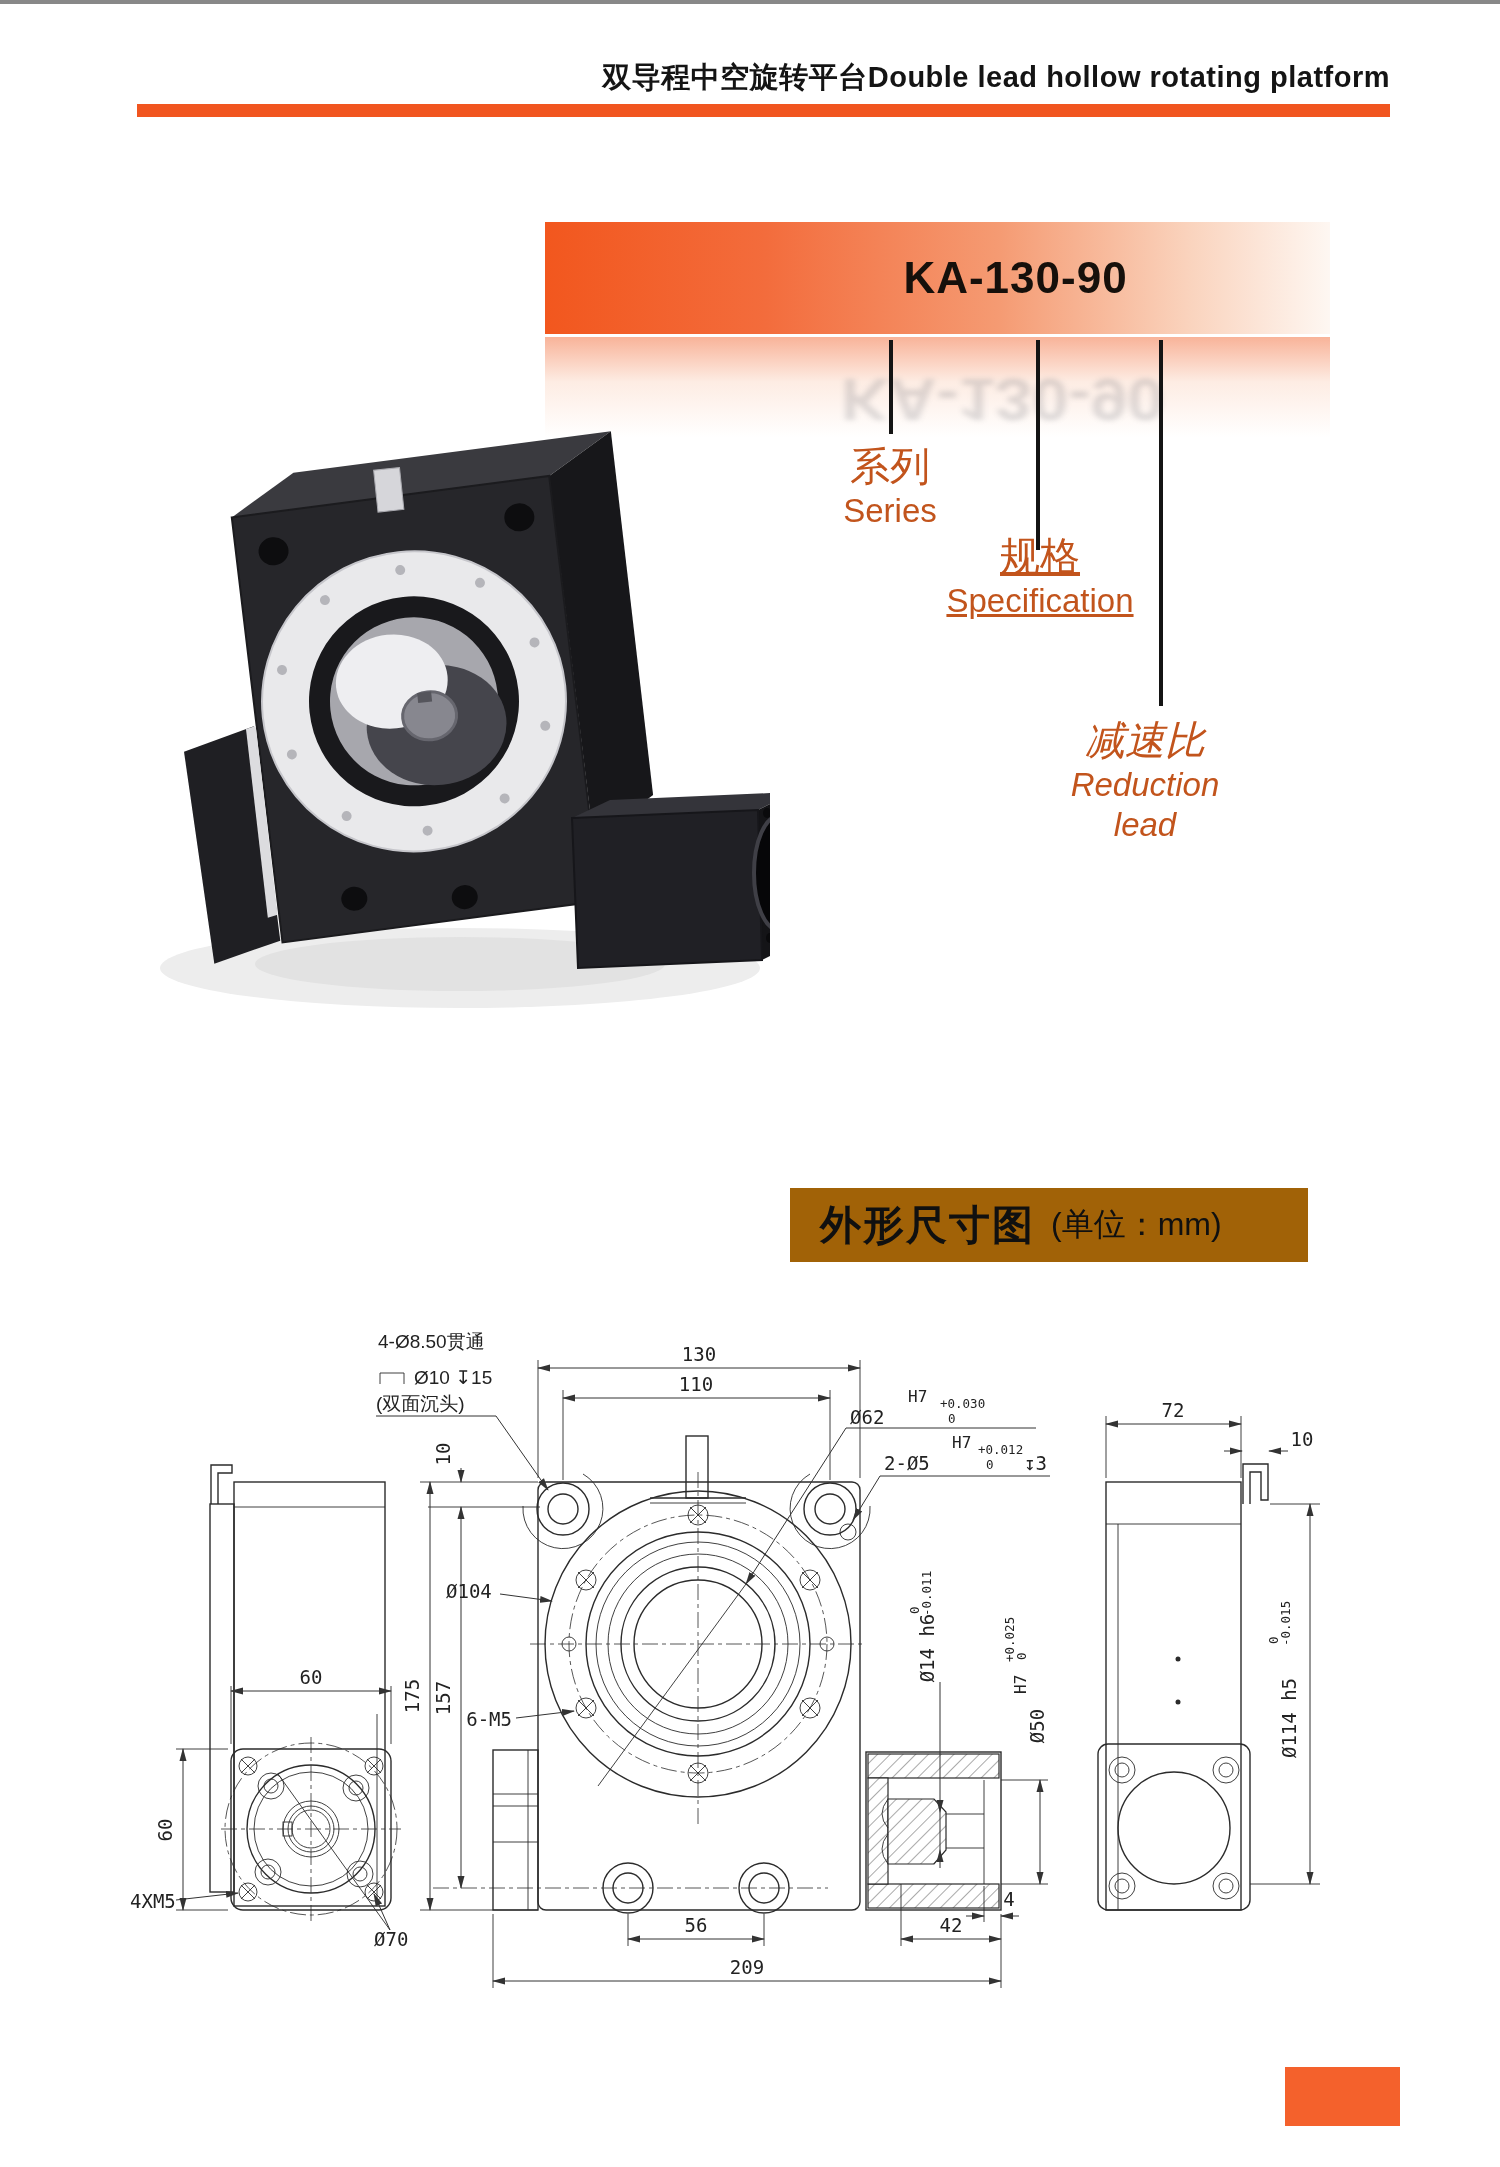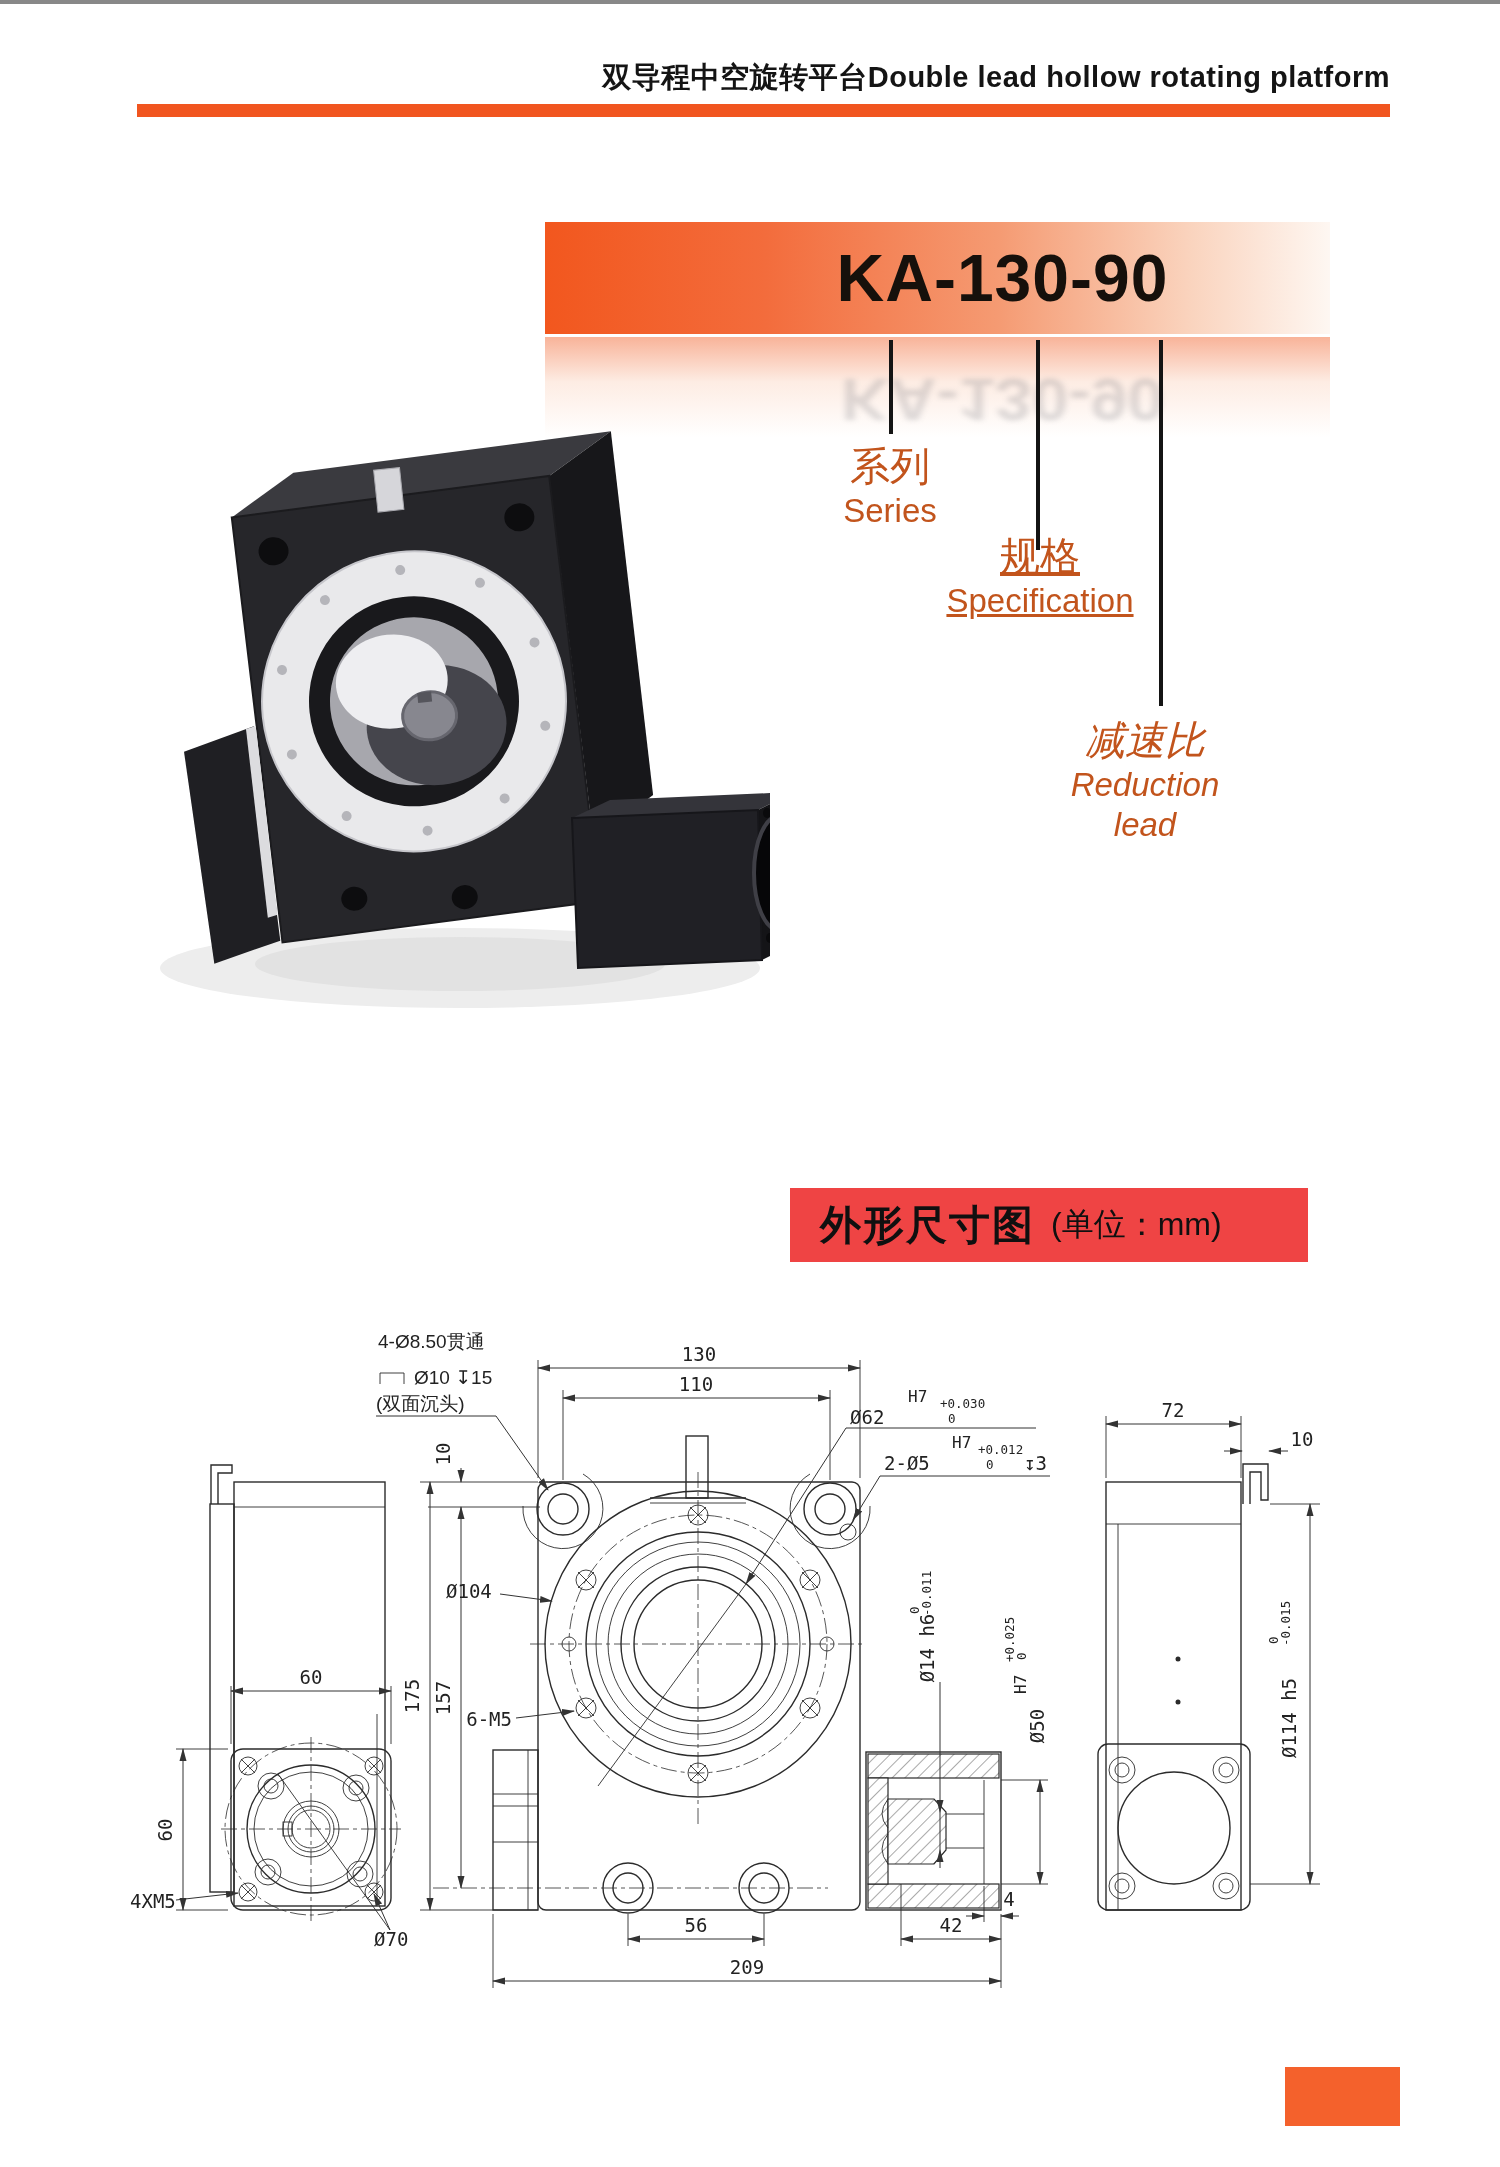--- a/index.html
+++ b/index.html
@@ -5,35 +5,35 @@
   html,body{margin:0;padding:0;background:#888;}
   .page{position:relative;width:1500px;height:2167px;background:#ffffff;margin:4px auto;
         font-family:"Liberation Sans", sans-serif;overflow:hidden;}
   
   .hdr-title{position:absolute;top:54px;right:110px;font-size:29px;font-weight:bold;color:#141414;
              letter-spacing:0.5px;white-space:nowrap;}
   .hdr-rule{position:absolute;left:137px;top:100px;width:1253px;height:13px;background:#F1551F;}
   
   .banner{position:absolute;left:545px;top:218px;width:785px;height:112px;
           background:linear-gradient(90deg,#F2571E 0%,#F36C3C 28%,#F59B73 58%,#FAD3BD 82%,#FEF7F2 100%);}
-  .banner .code{position:absolute;left:0;top:0;width:100%;height:80px;line-height:112px;
+  .banner .code{position:absolute;left:13px;top:0;width:100%;height:80px;line-height:112px;
           text-align:center;padding-left:130px;box-sizing:border-box;
-          font-size:66px;font-weight:800;color:#16100b;letter-spacing:1px;}
+          font-size:44px;font-weight:800;color:#16100b;letter-spacing:1px;}
   .banner-reflect{position:absolute;left:545px;top:333px;width:785px;height:100px;overflow:hidden;
           background:linear-gradient(180deg,rgba(242,104,52,0.50) 0%,rgba(247,170,130,0.22) 45%,rgba(255,255,255,0) 100%);}
   .banner-reflect .ghost{display:block;width:100%;text-align:center;padding-left:130px;box-sizing:border-box;
           font-size:66px;font-weight:800;color:#6a6a72;opacity:0.22;filter:blur(3px);
           transform:scaleY(-0.9) translateY(-28px);}
   
   .vline{position:absolute;width:4px;background:#141414;}
   .tag{position:absolute;text-align:center;color:#C2541C;line-height:1.22;}
   .tag .zh{font-size:40px;}
   .tag .en{font-size:33px;}
   
-  .dim-banner{position:absolute;left:790px;top:1184px;width:518px;height:74px;background:#ef4444;
+  .dim-banner{position:absolute;left:790px;top:1184px;width:518px;height:74px;background:#a16207;
           display:flex;align-items:center;}
   .dim-banner .t{font-size:41px;font-weight:bold;color:#101010;margin-left:30px;letter-spacing:2px;}
   .dim-banner .u{font-size:32px;color:#101010;margin-left:16px;}
   .orange-block{position:absolute;left:1285px;top:2063px;width:115px;height:59px;background:#F4612C;}
   
   .fig{position:absolute;}
   svg text{font-family:"DejaVu Sans Mono","Liberation Mono",monospace;fill:#222;}
   .dt{font-size:19px;text-anchor:middle;}
   .dtm{font-size:16px;text-anchor:start;}
   .dts{font-size:12.5px;text-anchor:start;}

